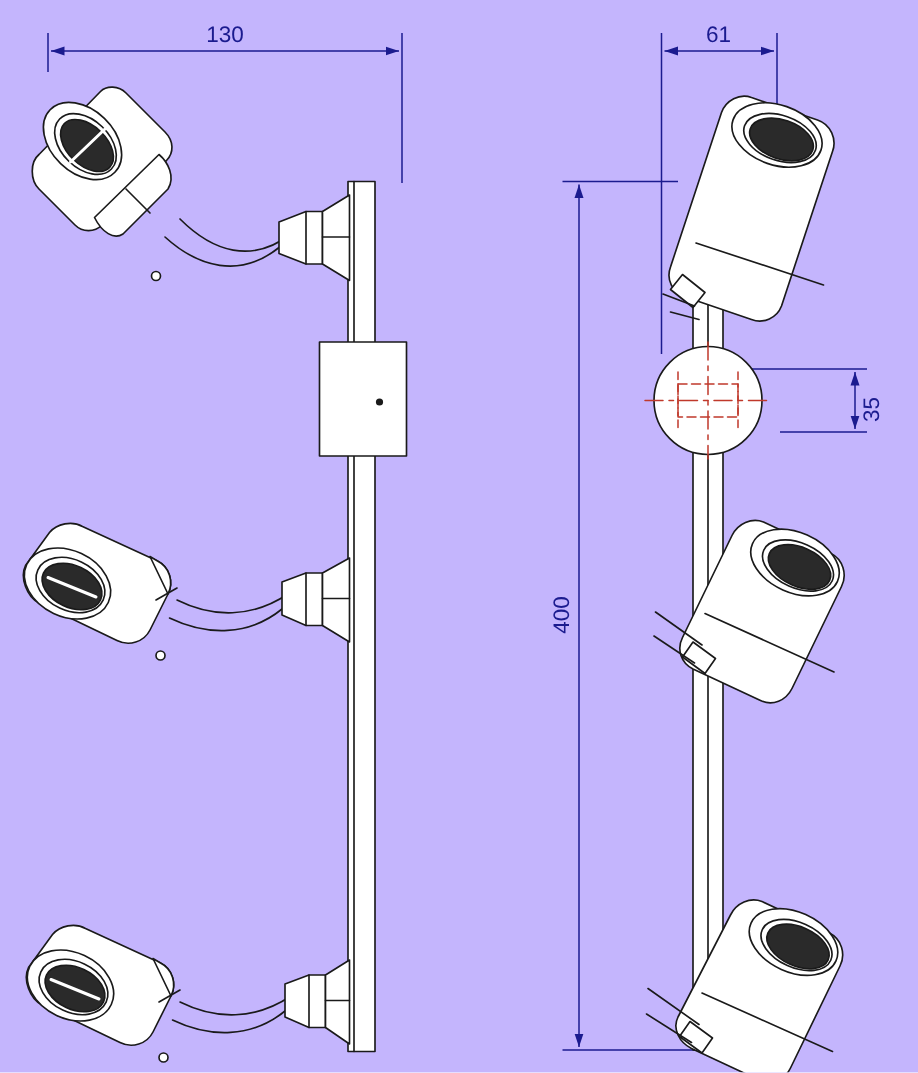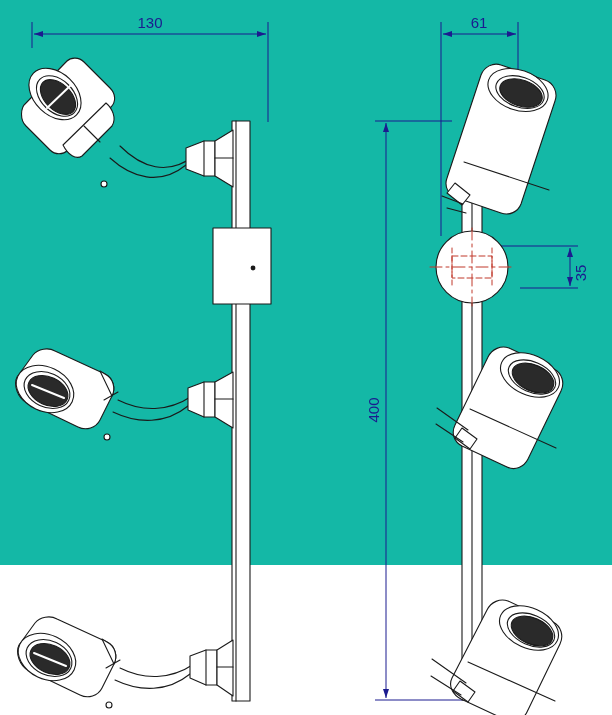--- a/index.html
+++ b/index.html
@@ -9,22 +9,22 @@
   }
   body {
     width: 612px;
     height: 715px;
     font-family: "Liberation Sans", sans-serif;
     overflow: hidden;
   }
   #stage {
     position: relative;
     width: 612px;
-    height: 565px;
-    background: #14b8a6;
+    height: 715px;
+    background: #c4b5fd;
   }
   #stage svg {
     position: absolute;
     top: 0;
     left: 0;
   }
   .dim-label {
     font-family: "Liberation Sans", sans-serif;
     font-size: 15px;
     fill: #1b1b8f;

